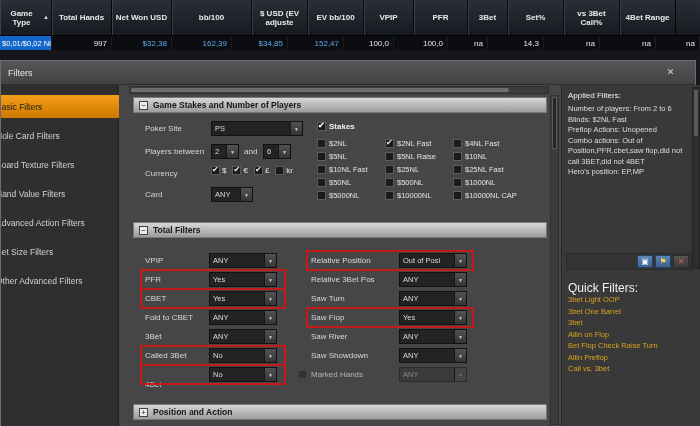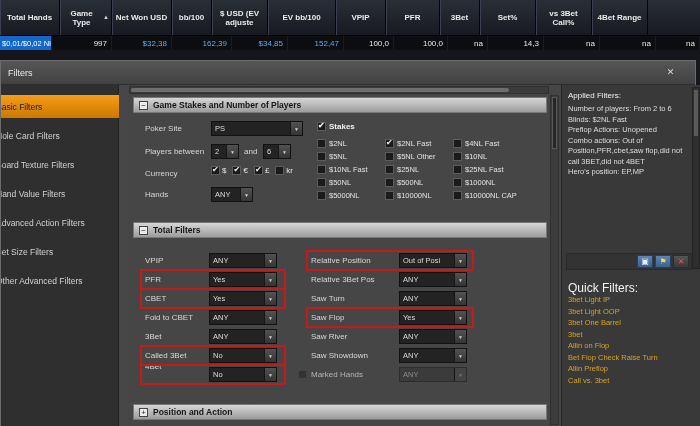--- a/index.html
+++ b/index.html
@@ -57,37 +57,37 @@
   .qf-title{position:absolute;left:6px;top:196px;font-size:12px;color:#f2f2f2}
   .qf-list{position:absolute;left:6px;top:209px;width:128px;font-size:7.5px;line-height:11.5px;color:#d8a31d}
   .qf-list div{white-space:nowrap;cursor:pointer}
 </style>
 </head>
 <body>
 
 <div id="screen">
 
   <div class="stats-header">
-    <div class="hcol" style="width:60px">
-        <span>Total Hands</span>
-      </div>
     <div class="hcol" style="width:52px">
         <span>Game Type</span>
         <span class="sort">▲</span>
       </div>
     <div class="hcol" style="width:60px">
+        <span>Total Hands</span>
+      </div>
+    <div class="hcol" style="width:60px">
         <span>Net Won USD</span>
       </div>
-    <div class="hcol" style="width:40px">
+    <div class="hcol" style="width:80px">
         <span>bb/100</span>
       </div>
     <div class="hcol" style="width:56px">
         <span>$ USD (EV adjuste</span>
       </div>
-    <div class="hcol" style="width:68px">
+    <div class="hcol" style="width:56px">
         <span>EV bb/100</span>
       </div>
     <div class="hcol" style="width:50px">
         <span>VPIP</span>
       </div>
     <div class="hcol" style="width:54px">
         <span>PFR</span>
       </div>
     <div class="hcol" style="width:40px">
         <span>3Bet</span>
@@ -193,21 +193,21 @@
         <span class="cur-item">
             <span class="cb on"></span>
             <span>£</span>
           </span>
         <span class="cur-item">
             <span class="cb"></span>
             <span>kr</span>
           </span>
       </div>
 
-      <span class="lbl" style="left:18px;top:105px">Hands</span>
+      <span class="lbl" style="left:18px;top:105px">Card</span>
       <div class="dd" style="left:84px;top:102px;width:42px">
         <span class="val">ANY</span>
         <span class="arrow">▼</span>
       </div>
 
       <div class="stakes-head" style="left:190px;top:37px">
         <span class="cb on"></span>
         <span>Stakes</span>
       </div>
       <div class="stake" style="left:190px;top:54px">
@@ -221,21 +221,21 @@
       <div class="stake" style="left:326px;top:54px">
           <span class="cb"></span>
           <span>$4NL Fast</span>
         </div>
       <div class="stake" style="left:190px;top:67px">
           <span class="cb"></span>
           <span>$5NL</span>
         </div>
       <div class="stake" style="left:258px;top:67px">
           <span class="cb"></span>
-          <span>$5NL Other</span>
+          <span>$5NL Raise</span>
         </div>
       <div class="stake" style="left:326px;top:67px">
           <span class="cb"></span>
           <span>$10NL</span>
         </div>
       <div class="stake" style="left:190px;top:80px">
           <span class="cb"></span>
           <span>$10NL Fast</span>
         </div>
       <div class="stake" style="left:258px;top:80px">
@@ -305,21 +305,21 @@
           <span class="val">ANY</span>
           <span class="arrow">▼</span>
         </div>
 
       <span class="lbl" style="left:18px;top:266px">Called 3Bet</span>
       <div class="dd" style="left:82px;top:263px;width:68px">
           <span class="val">No</span>
           <span class="arrow">▼</span>
         </div>
 
-      <span class="lbl" style="left:18px;top:277px">4Bet</span>
+      <span class="lbl" style="left:18px;top:295px">4Bet</span>
       <div class="dd" style="left:82px;top:282px;width:68px">
           <span class="val">No</span>
           <span class="arrow">▼</span>
         </div>
 
       <span class="lbl" style="left:184px;top:171px">Relative Position</span>
       <div class="dd" style="left:272px;top:168px;width:68px">
           <span class="val">Out of Posi</span>
           <span class="arrow">▼</span>
         </div>
@@ -388,21 +388,20 @@
         </div>
 
       <div class="toolbar">
         <span class="tbtn">▣</span>
         <span class="tbtn flag">⚑</span>
         <span class="tbtn clear">✕</span>
       </div>
 
       <div class="qf-title">Quick Filters:</div>
       <div class="qf-list">
-        <div>3bet Light IP</div>
         <div>3bet Light OOP</div>
         <div>3bet One Barrel</div>
         <div>3bet</div>
         <div>Allin on Flop</div>
         <div>Bet Flop Check Raise Turn</div>
         <div>Allin Preflop</div>
         <div>Call vs. 3bet</div>
       </div>
     </div>
   </div>

